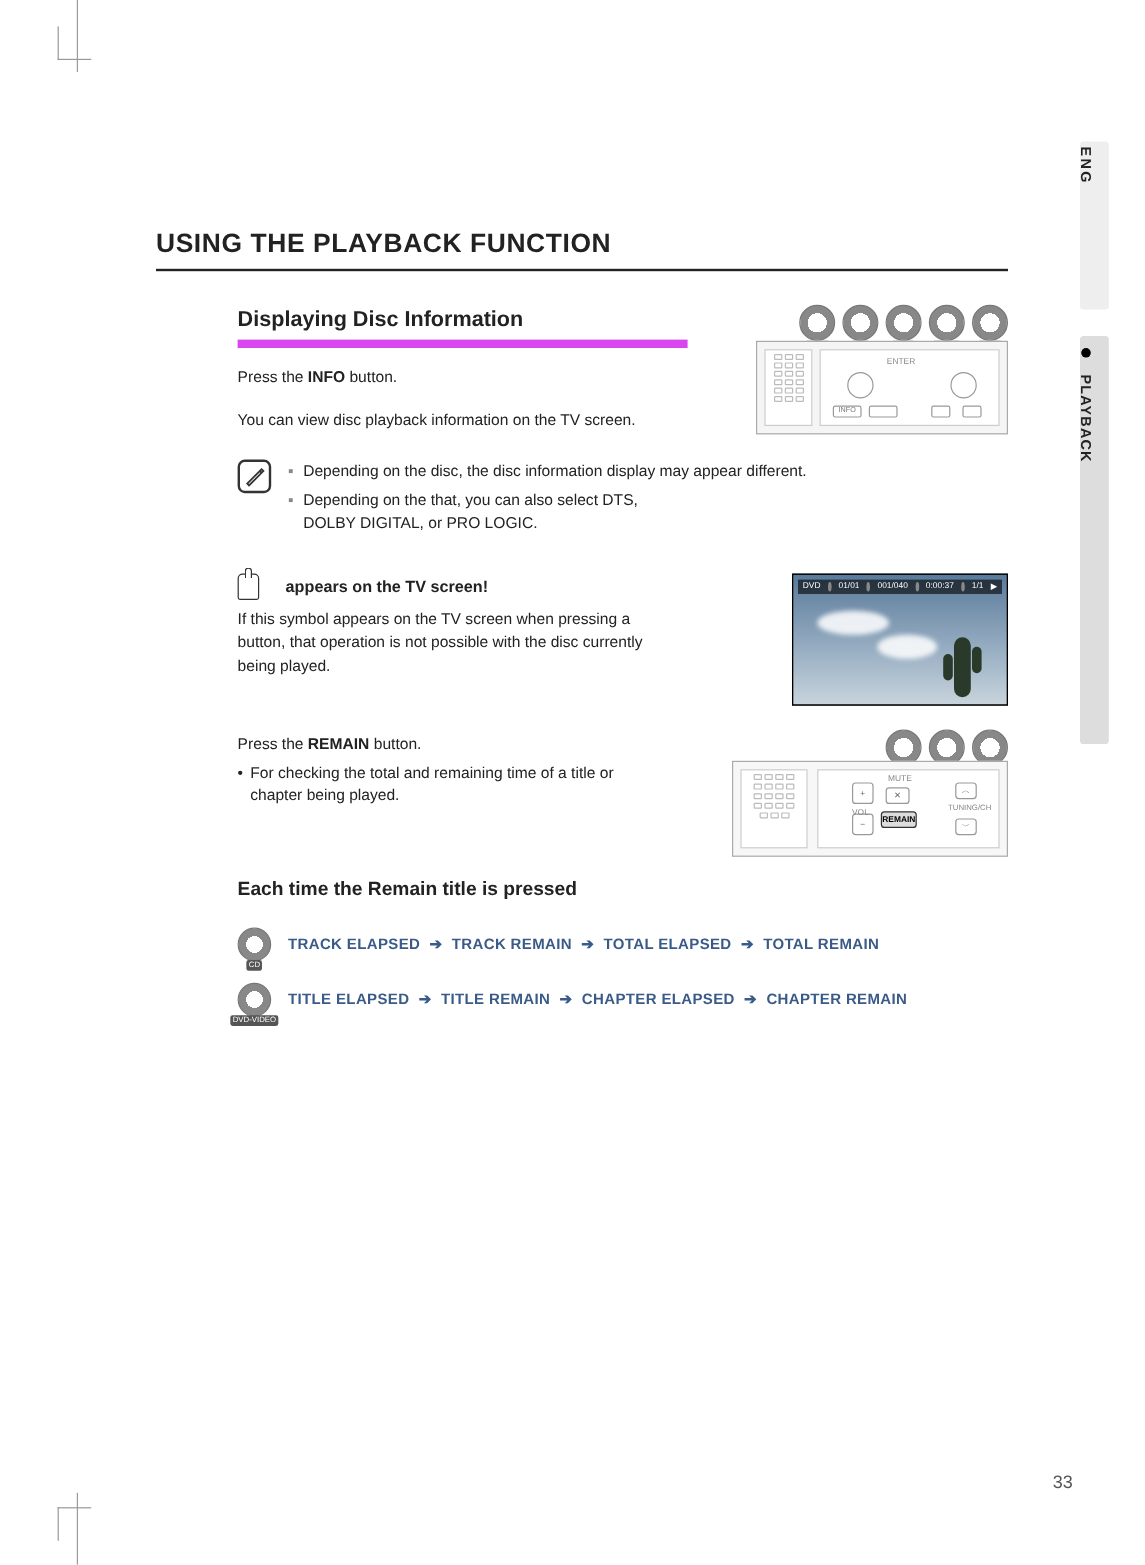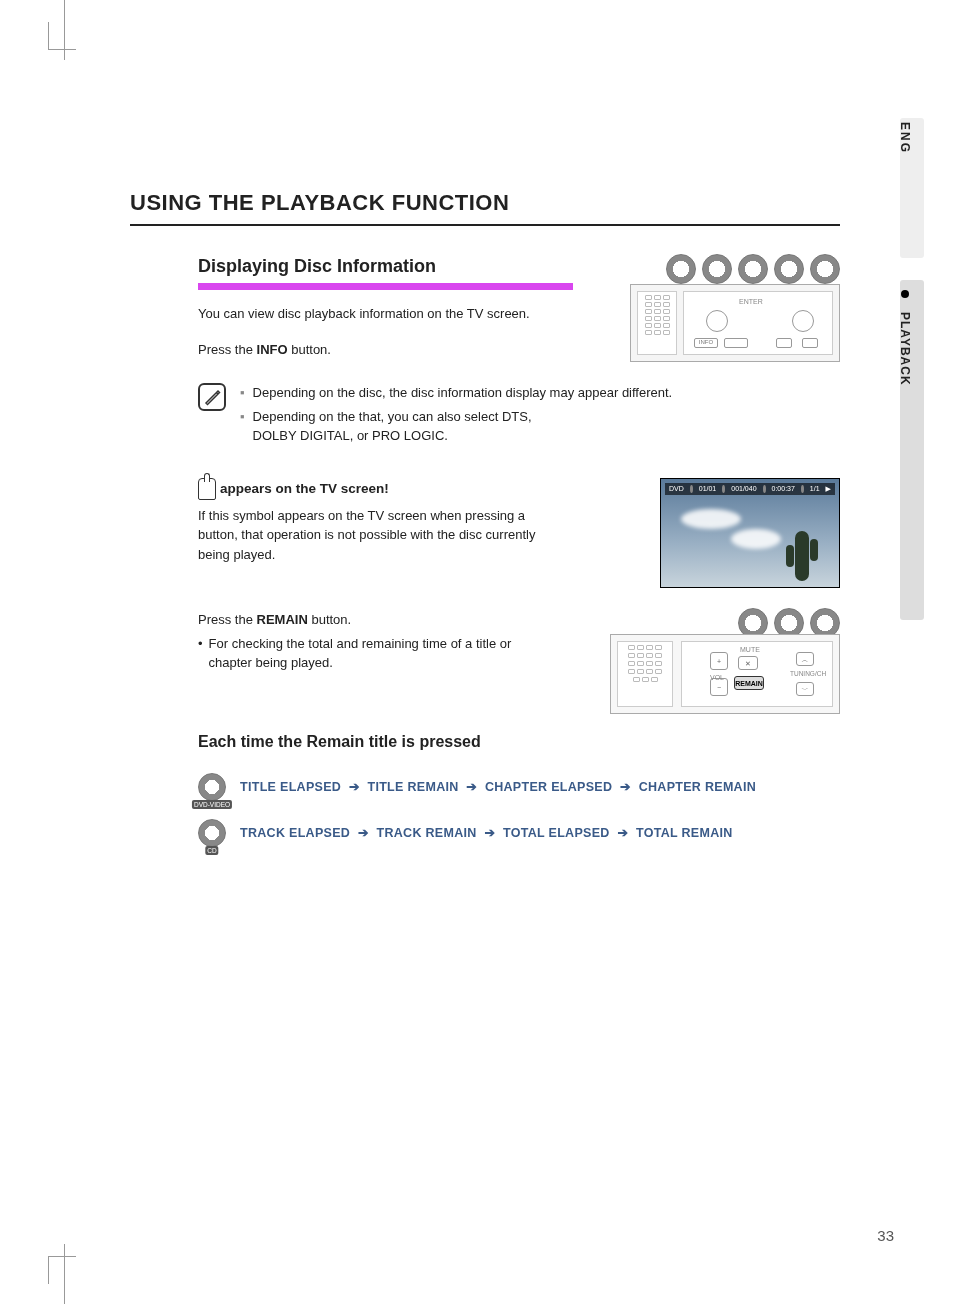--- a/index.html
+++ b/index.html
@@ -46,21 +46,21 @@
     display: inline-flex;
     align-items: center; justify-content: center;
     font-size: 18px;
     transform: rotate(0deg);
     flex-shrink: 0;
   }
   .note-row { display: flex; gap: 14px; margin-bottom: 6px; }
   .note-list { font-size: 13px; line-height: 1.5; }
   .note-list .item { display:flex; gap:8px; margin-bottom:4px;}
   .note-list .bullet { color:#888; }
-  .sub-heading-bold { font-size: 13.5px; font-weight: bold; margin-top: 28px; margin-bottom: 6px; display:flex; align-items:center; gap:4px;}
+  .sub-heading-bold { font-size: 13.5px; font-weight: bold; margin-top: 28px; margin-bottom: 6px; display:flex; align-items:center; gap:22px;}
   .hand-icon {
     width:18px; height:22px; border:1.5px solid #333; border-radius:4px 4px 2px 2px;
     position: relative; display:inline-block;
   }
   .hand-icon::before{
     content:""; position:absolute; top:-6px; left:5px; width:4px; height:8px;
     border:1.5px solid #333; border-bottom:none; border-radius:3px 3px 0 0; background:#fff;
   }
   .section-block { position: relative; margin-bottom: 40px; }
   .disc-badges { position:absolute; right:0; top:-2px; display:flex; gap:6px; }
@@ -211,24 +211,24 @@
         <div class="remote-circle" style="left:22px; top:18px;"></div>
         <div class="remote-circle" style="right:18px; top:18px;"></div>
         <div style="position:absolute; left:55px; top:6px; font-size:7px; color:#888;">ENTER</div>
         <div style="position:absolute; left:10px; bottom:6px; width:24px; height:10px; border:1px solid #999; border-radius:2px; font-size:6px; text-align:center; color:#777;">INFO</div>
         <div style="position:absolute; left:40px; bottom:6px; width:24px; height:10px; border:1px solid #999; border-radius:2px;"></div>
         <div style="position:absolute; right:40px; bottom:6px; width:16px; height:10px; border:1px solid #999; border-radius:2px;"></div>
         <div style="position:absolute; right:14px; bottom:6px; width:16px; height:10px; border:1px solid #999; border-radius:2px;"></div>
       </div>
     </div>
 
-    <p class="body-text" style="width:360px;">You can view disc playback information  on the TV screen.</p>
     <p class="body-text">
       <span>Press the </span><strong>INFO</strong><span> button.</span>
     </p>
+    <p class="body-text" style="width:360px;">You can view disc playback information  on the TV screen.</p>
 
     <div class="note-row" style="margin-top:24px;">
       <span class="note-icon">
         <svg width="18" height="18" viewBox="0 0 24 24">
             <path d="M4 20 L18 6 L20 8 L6 22 Z M18 6 L20 4 L22 6 L20 8 Z" fill="none" stroke="#333" stroke-width="2"></path>
           </svg>
       </span>
       <div class="note-list">
         <div class="item">
             <span class="bullet">▪</span>
@@ -334,28 +334,28 @@
       <span>For checking the total and remaining time of a title or chapter being played.</span>
     </div>
   </div>
 
   <div class="section-indent" style="margin-top:60px;">
     <h3 class="each-heading">Each time the Remain title is pressed</h3>
 
     <div id="seq-rows">
         <div class="seq-row">
           <div class="seq-badge">
-            <span class="seq-badge-label">DVD-VIDEO</span>
-          </div>
-          <div class="seq-text">TITLE ELAPSED <span class="arrow">➔</span> TITLE REMAIN <span class="arrow">➔</span> CHAPTER ELAPSED <span class="arrow">➔</span> CHAPTER REMAIN</div>
+            <span class="seq-badge-label">CD</span>
+          </div>
+          <div class="seq-text">TRACK ELAPSED <span class="arrow">➔</span> TRACK REMAIN <span class="arrow">➔</span> TOTAL ELAPSED <span class="arrow">➔</span> TOTAL REMAIN</div>
         </div>
         <div class="seq-row">
           <div class="seq-badge">
-            <span class="seq-badge-label">CD</span>
-          </div>
-          <div class="seq-text">TRACK ELAPSED <span class="arrow">➔</span> TRACK REMAIN <span class="arrow">➔</span> TOTAL ELAPSED <span class="arrow">➔</span> TOTAL REMAIN</div>
+            <span class="seq-badge-label">DVD-VIDEO</span>
+          </div>
+          <div class="seq-text">TITLE ELAPSED <span class="arrow">➔</span> TITLE REMAIN <span class="arrow">➔</span> CHAPTER ELAPSED <span class="arrow">➔</span> CHAPTER REMAIN</div>
         </div>
       </div>
   </div>
 
 </div>
 
 <div class="page-no">33</div>
 
 </body></html>

